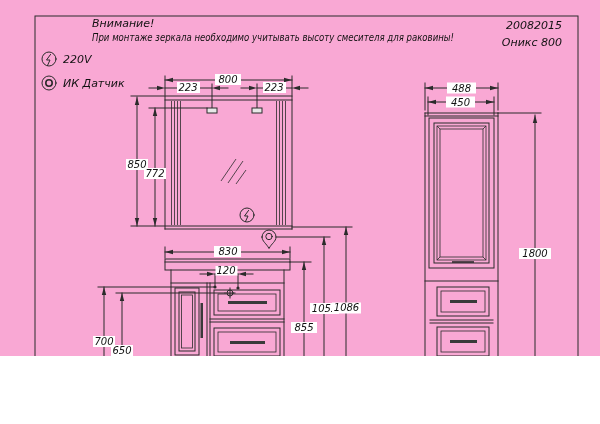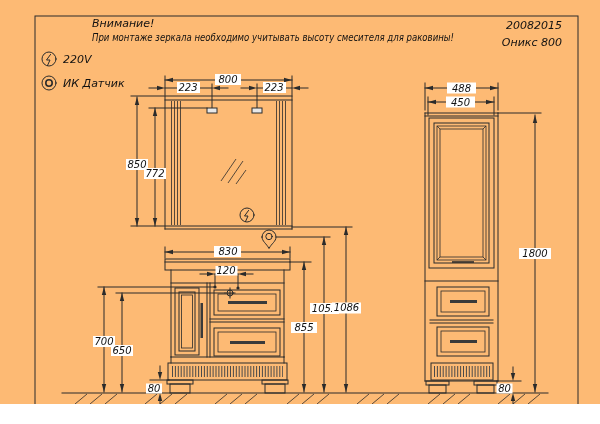--- a/index.html
+++ b/index.html
@@ -1,16 +1,16 @@
 <!DOCTYPE html>
 <html><head>
 <meta charset="utf-8">
 <style>
   html,body{margin:0;padding:0;background:#fff;}
-  .page{position:relative;width:600px;height:404px;background:#fdba74;overflow:hidden;
+  .page{position:relative;width:600px;height:356px;background:#f9a8d4;overflow:hidden;
         font-family:"DejaVu Sans",sans-serif;}
   svg{position:absolute;left:0;top:0;}
   .ln{stroke:#2b2b2b;stroke-width:1;fill:none;stroke-linecap:square;}
   .thn{stroke:#2b2b2b;stroke-width:0.8;fill:none;}
   .thk{stroke:#2b2b2b;stroke-width:1.6;fill:none;}
   .arr{fill:#2b2b2b;stroke:none;}
   .bg{fill:#ffffff;stroke:none;}
   .txt{font:italic 10px "DejaVu Sans",sans-serif;fill:#111;}
   .hdr{font:italic 11px "DejaVu Sans",sans-serif;fill:#111;}
   .mid{text-anchor:middle;}

